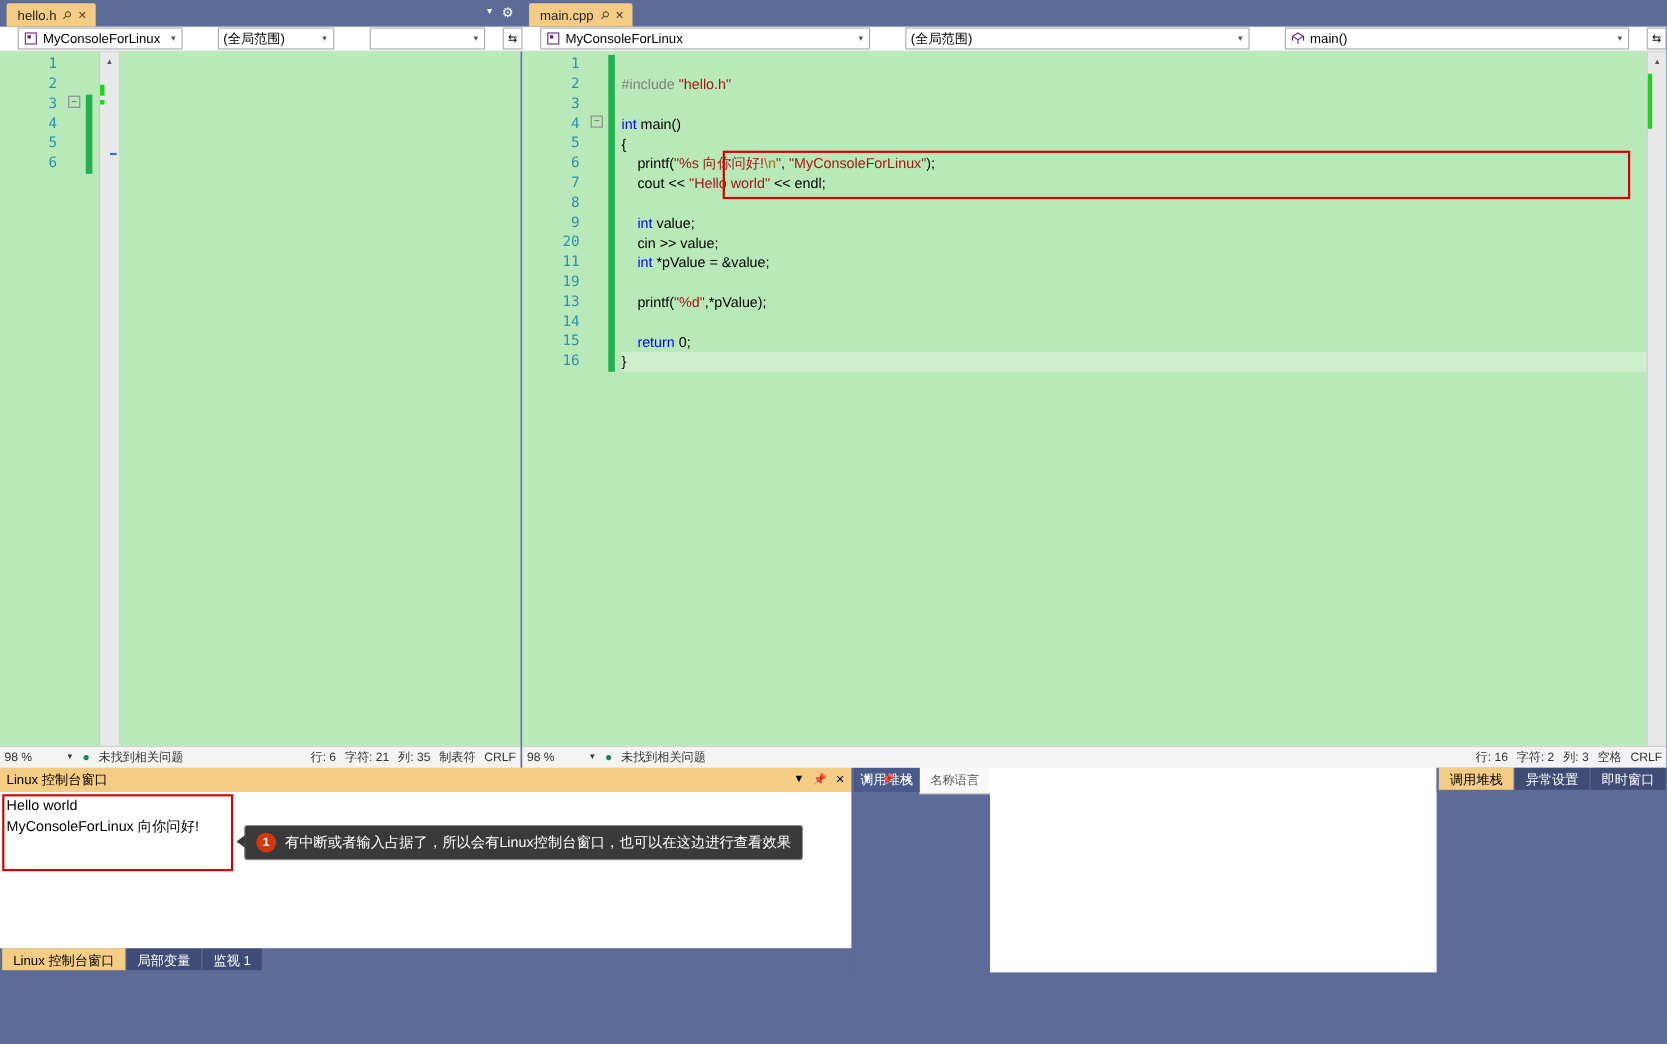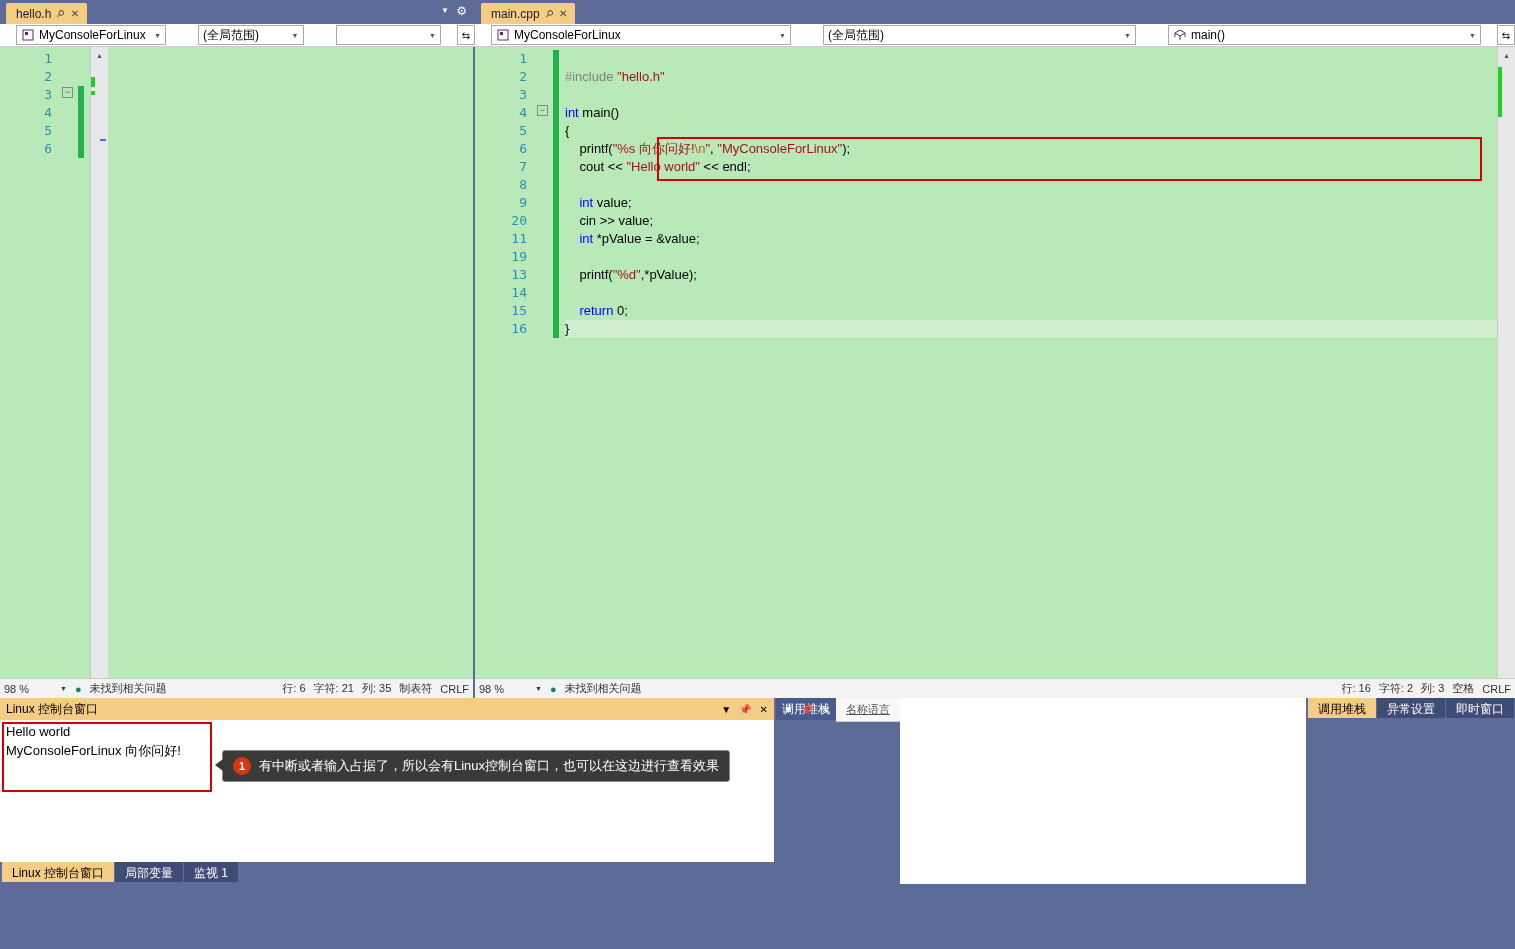--- a/index.html
+++ b/index.html
@@ -62,21 +62,21 @@
 .panel-header .hdr-icons span { cursor: pointer; }
 
 .console-content { flex: 1; background: #fff; padding: 4px 6px; position: relative; font-size: 13px; overflow: hidden; }
 .console-content .redbox2 { position: absolute; left: 2px; top: 2px; width: 210px; height: 70px; border: 2px solid #d40000; pointer-events: none; }
 .console-line { height: 18px; }
 
 .annotation { position: absolute; left: 222px; top: 30px; background: #3a3a3a; color: #fff; padding: 6px 10px; border-radius: 3px; font-size: 13px; display: flex; align-items: center; gap: 8px; border: 1px solid #888; }
 .annot-badge { width: 18px; height: 18px; border-radius: 50%; background: #d4380d; color: #fff; display: flex; align-items: center; justify-content: center; font-size: 11px; font-weight: bold; }
 .annot-arrow { position: absolute; left: -8px; top: 8px; width: 0; height: 0; border-top: 6px solid transparent; border-bottom: 6px solid transparent; border-right: 8px solid #3a3a3a; }
 
-.callstack-header-row { height: 24px; background: #f8f8f8; border-bottom: 1px solid #ccc; display: flex; align-items: center; padding: 0 10px; font-size: 11px; color: #555; text-decoration: underline; }
+.callstack-header-row { height: 24px; background: #f8f8f8; border-bottom: 1px solid #ccc; display: flex; align-items: center; padding: 0 10px; font-size: 11px; color: #555; }
 .callstack-header-row .col-name { flex: 1; }
 .callstack-body { flex: 1; background: #fff; }
 
 .panel-tabs { height: 22px; background: #5d6b99; display: flex; align-items: flex-start; padding-left: 2px; padding-top: 0; }
 .panel-tab { background: #3f4c75; color: #fff; padding: 3px 10px; font-size: 12px; margin-right: 1px; height: 20px; }
 .panel-tab.active { background: #f5cc84; color: #000; }
 
 .top-row { display: flex; }
 .top-left { width: 475px; }
 .top-right { flex: 1; }

